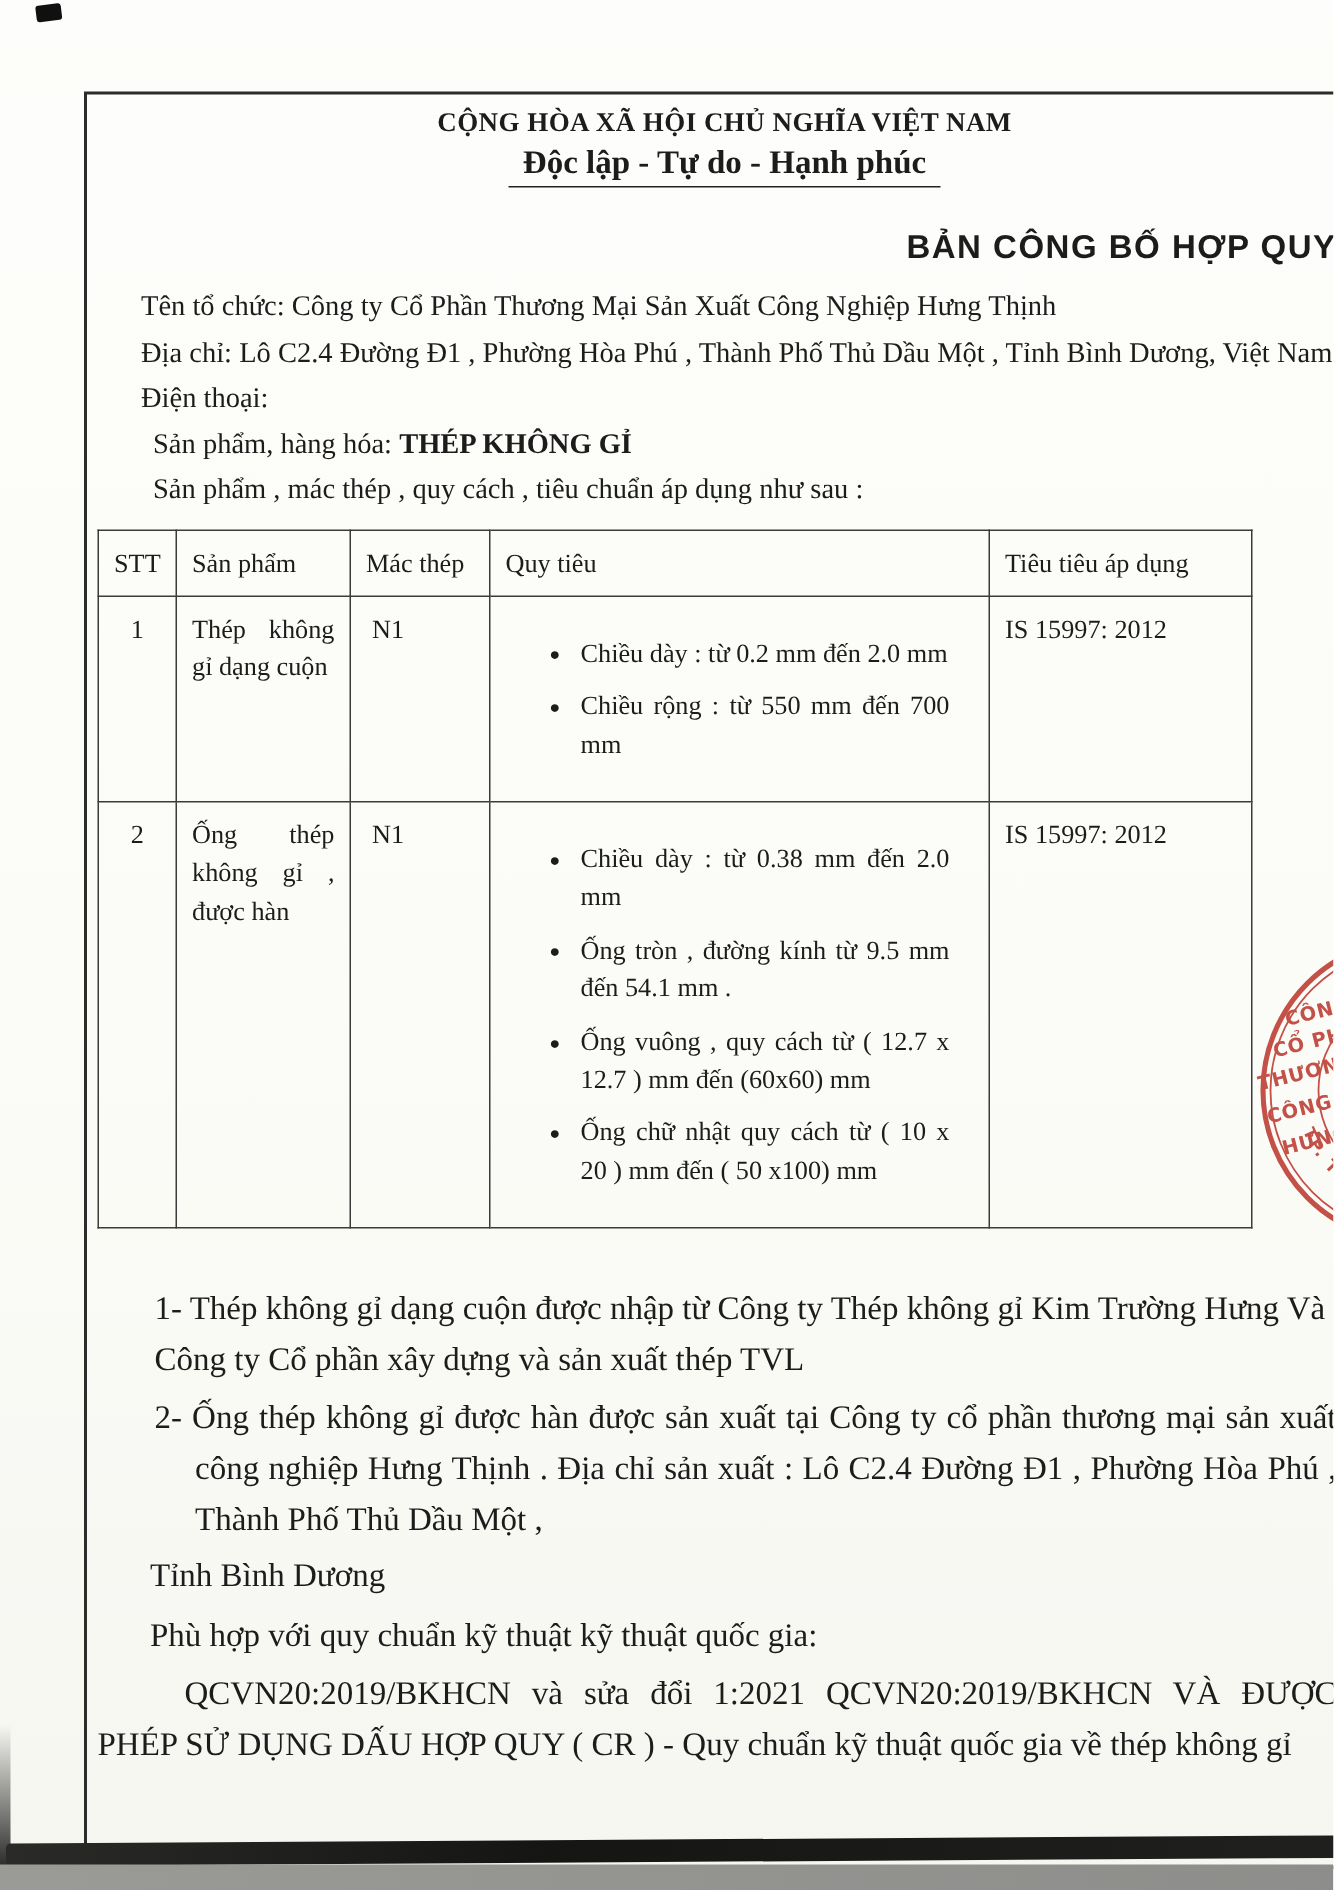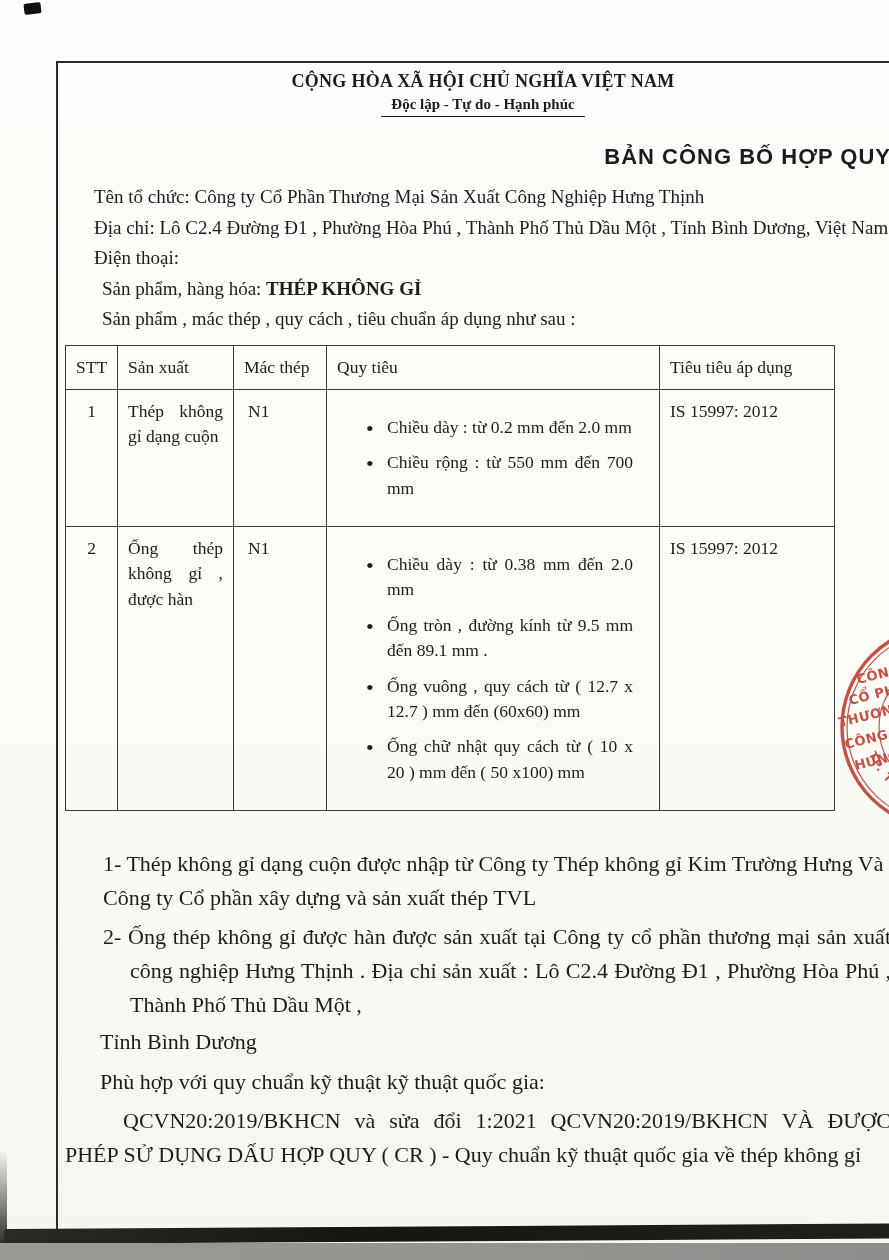--- a/index.html
+++ b/index.html
@@ -19,21 +19,21 @@
     transform:rotate(-0.35deg); transform-origin:left center; border-radius:3px; }
   .scan-band-lower { position:absolute; left:0; top:1243px; width:889px; height:17px;
     background:linear-gradient(90deg,#9a9a96,#8d8d8b); }
 
   
   .frame { position:absolute; left:56px; top:61px; width:852px; height:1185px;
     border:2px solid #2c2c2c; padding:8px 15px 0 17px; }
 
   .nat-header { text-align:center; font-weight:bold; font-size:18px; letter-spacing:.3px; }
   .motto-wrap { text-align:center; margin-top:3px; }
-  .motto { display:inline-block; font-weight:bold; font-size:15px;
+  .motto { display:inline-block; font-weight:bold; font-size:22px;
     padding:0 10px 3px 10px; border-bottom:1.8px solid #222; }
 
   .doc-title { text-align:right; margin-top:27px; font-family:"Liberation Sans", sans-serif;
     font-weight:bold; font-size:22px; letter-spacing:1px; }
   .doc-number { text-align:center; margin-top:11px; font-size:18px; }
 
   .info { margin-top:13px; font-size:19px; line-height:1.5;margin-left:19px; }
   .info p { margin:2px 0; }
   .indent { padding-left:8px; }
 
@@ -91,21 +91,21 @@
       <colgroup>
         <col style="width:52px">
         <col style="width:116px">
         <col style="width:93px">
         <col style="width:333px">
         <col>
       </colgroup>
       <thead>
         <tr>
           <th class="td-stt">STT</th>
-          <th>Sản xuất</th>
+          <th>Sản phẩm</th>
           <th>Mác thép</th>
           <th>Quy tiêu</th>
           <th>Tiêu tiêu áp dụng</th>
         </tr>
       </thead>
       <tbody>
         <tr>
           <td class="td-stt">1</td>
           <td class="td-sp">Thép không gỉ dạng cuộn</td>
           <td class="td-mac">N1</td>
@@ -117,21 +117,21 @@
           </td>
           <td>IS 15997: 2012</td>
         </tr>
         <tr>
           <td class="td-stt">2</td>
           <td class="td-sp">Ống thép không gỉ , được hàn</td>
           <td class="td-mac">N1</td>
           <td class="td-qc">
             <ul class="specs">
               <li class="spec">Chiều dày : từ 0.38 mm đến 2.0 mm</li>
-              <li class="spec">Ống tròn , đường kính từ 9.5 mm đến 89.1 mm .</li>
+              <li class="spec">Ống tròn , đường kính từ 9.5 mm đến 54.1 mm .</li>
               <li class="spec">Ống vuông , quy cách từ ( 12.7 x 12.7 ) mm đến (60x60) mm</li>
               <li class="spec">Ống chữ nhật quy cách từ ( 10 x 20 ) mm đến ( 50 x100) mm</li>
             </ul>
           </td>
           <td>IS 15997: 2012</td>
         </tr>
       </tbody>
     </table>
 
     <div class="notes">

